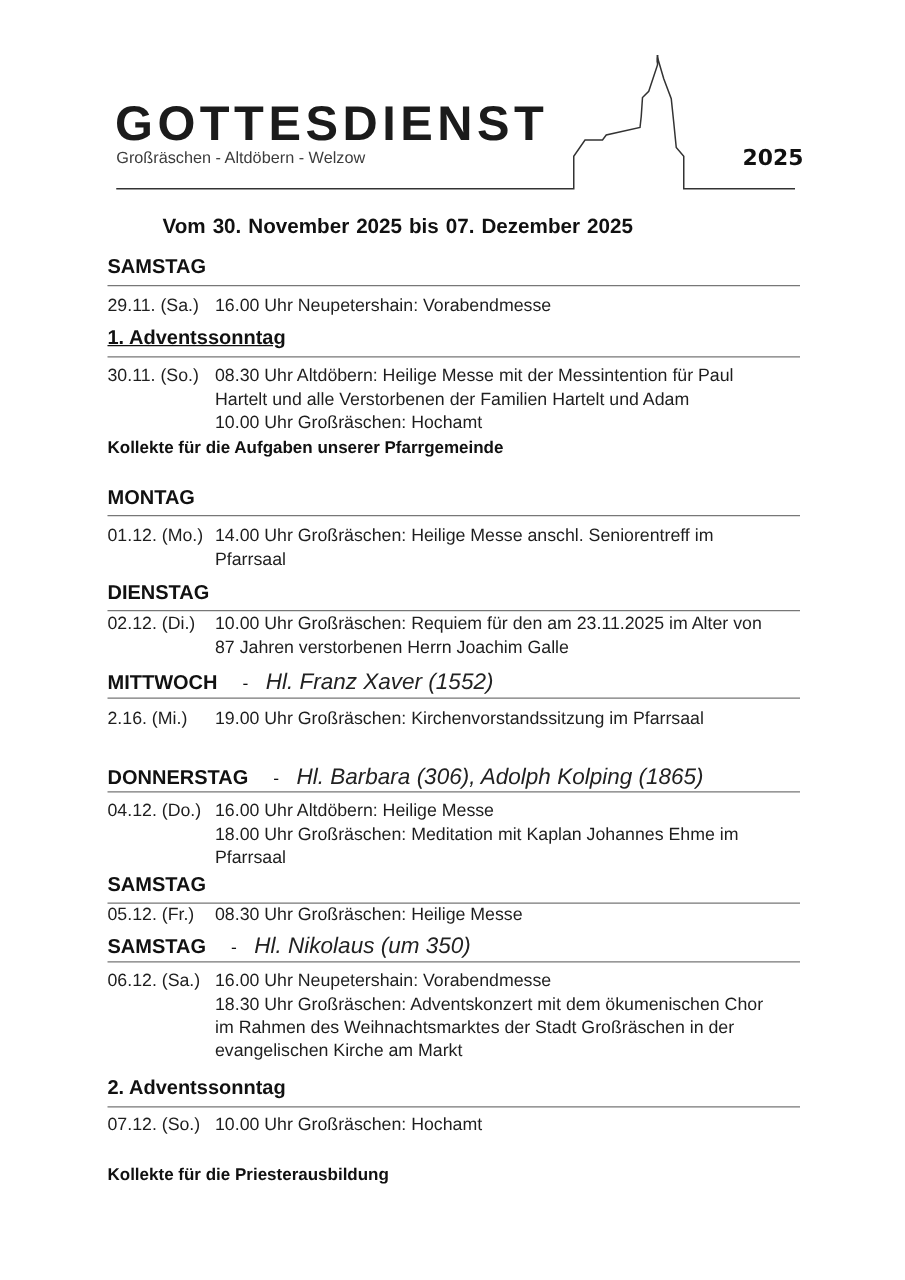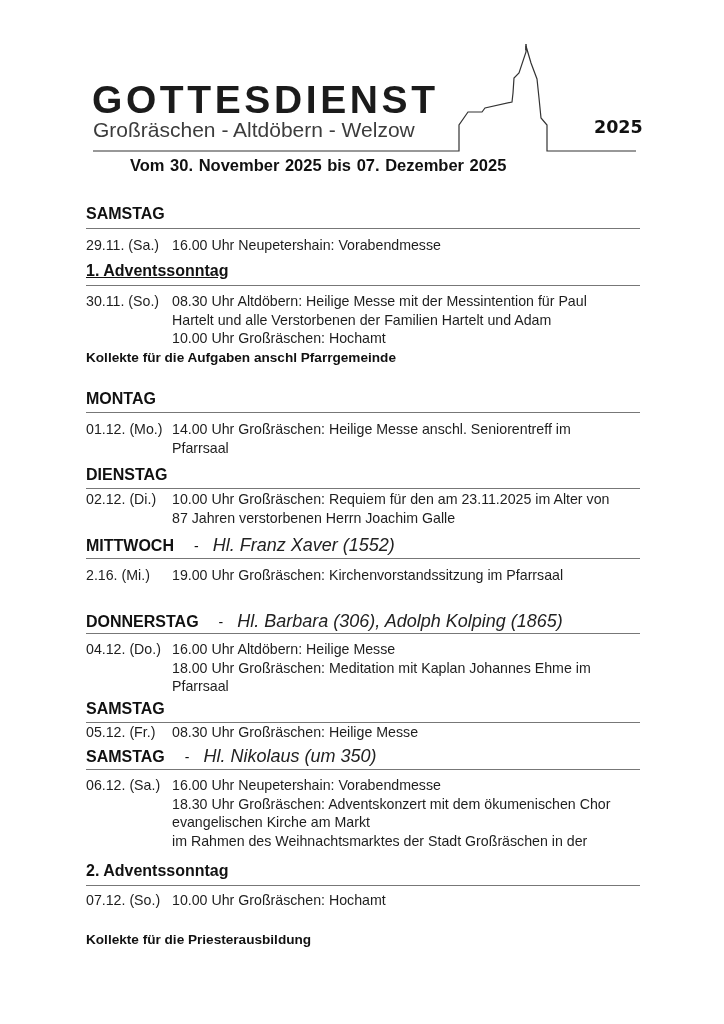--- a/index.html
+++ b/index.html
@@ -1,23 +1,23 @@
 <!DOCTYPE html>
 <html><head>
 <meta charset="utf-8">
 <style>
   html, body { margin:0; padding:0; background:#ffffff; }
   body { width:724px; height:1024px; position:relative; overflow:hidden;
          font-family:"Liberation Sans", sans-serif; color:#1a1a1a; }
   .abs { position:absolute; }
   .title { left:92px; top:78px; font-size:39px; font-weight:bold; letter-spacing:3.6px; color:#1b1b1b; white-space:nowrap; }
-  .subtitle { left:93px; top:118px; font-size:21px; color:#3c3c3c; white-space:nowrap; }
+  .subtitle { left:93px; top:118px; font-size:13px; color:#3c3c3c; white-space:nowrap; }
   .year { left:594px; top:117px; font-size:17.5px; font-weight:bold; color:#111; font-family:"DejaVu Sans", sans-serif; }
   .church { left:0; top:0; }
-  .period { left:130px; top:156px; font-size:16.5px; font-weight:bold; color:#111; white-space:nowrap; word-spacing:1px; }
+  .period { left:130px; top:172px; font-size:16.5px; font-weight:bold; color:#111; white-space:nowrap; word-spacing:1px; }
   .heading { position:absolute; left:86px; width:554px; font-size:16px; font-weight:bold; color:#111; white-space:nowrap; }
   .heading .saint { font-weight:normal; font-style:italic; font-size:18px; color:#222; margin-left:14px; }
   .heading .dash { font-weight:normal; font-size:14px; margin-left:20px; }
   .rule { position:absolute; left:86px; width:554px; height:0; border-top:1.3px solid #777; }
   .entry { position:absolute; left:86px; width:560px; font-size:14.2px; line-height:18.5px; color:#1e1e1e; }
   .entry .date { position:absolute; left:0; top:0; white-space:nowrap; }
   .entry .lines { position:absolute; left:86px; top:0; width:470px; }
   .entry .line { white-space:nowrap; }
   .kollekte { position:absolute; left:86px; font-size:13.6px; font-weight:bold; color:#111; white-space:nowrap; }
 </style>
@@ -51,21 +51,21 @@
 </div>
 <div class="rule" style="top:285px;"></div>
 <div class="entry" style="top:292px;">
   <span class="date">30.11. (So.)</span>
   <div class="lines">
     <div class="line">08.30 Uhr Altdöbern: Heilige Messe mit der Messintention für Paul</div>
     <div class="line">Hartelt und alle Verstorbenen der Familien Hartelt und Adam</div>
     <div class="line">10.00 Uhr Großräschen: Hochamt</div>
   </div>
 </div>
-<div class="kollekte" style="top:350px;">Kollekte für die Aufgaben anschl Pfarrgemeinde</div>
+<div class="kollekte" style="top:350px;">Kollekte für die Aufgaben unserer Pfarrgemeinde</div>
 
 <div class="heading" style="top:390px;">
   <span>MONTAG</span>
 </div>
 <div class="rule" style="top:412px;"></div>
 <div class="entry" style="top:420px;">
   <span class="date">01.12. (Mo.)</span>
   <div class="lines">
     <div class="line">14.00 Uhr Großräschen: Heilige Messe anschl. Seniorentreff im</div>
     <div class="line">Pfarrsaal</div>
@@ -121,22 +121,22 @@
 
 <div class="heading" style="top:746px;">
   <span>SAMSTAG</span><span class="dash">-</span><span class="saint">Hl. Nikolaus (um 350)</span>
 </div>
 <div class="rule" style="top:769px;"></div>
 <div class="entry" style="top:776px;">
   <span class="date">06.12. (Sa.)</span>
   <div class="lines">
     <div class="line">16.00 Uhr Neupetershain: Vorabendmesse</div>
     <div class="line">18.30 Uhr Großräschen: Adventskonzert mit dem ökumenischen Chor</div>
+    <div class="line">im Rahmen des Weihnachtsmarktes der Stadt Großräschen in der</div>
     <div class="line">evangelischen Kirche am Markt</div>
-    <div class="line">im Rahmen des Weihnachtsmarktes der Stadt Großräschen in der</div>
   </div>
 </div>
 
 <div class="heading" style="top:862px;">
   <span>2.  Adventssonntag</span>
 </div>
 <div class="rule" style="top:885px;"></div>
 <div class="entry" style="top:891px;">
   <span class="date">07.12. (So.)</span>
   <div class="lines">

